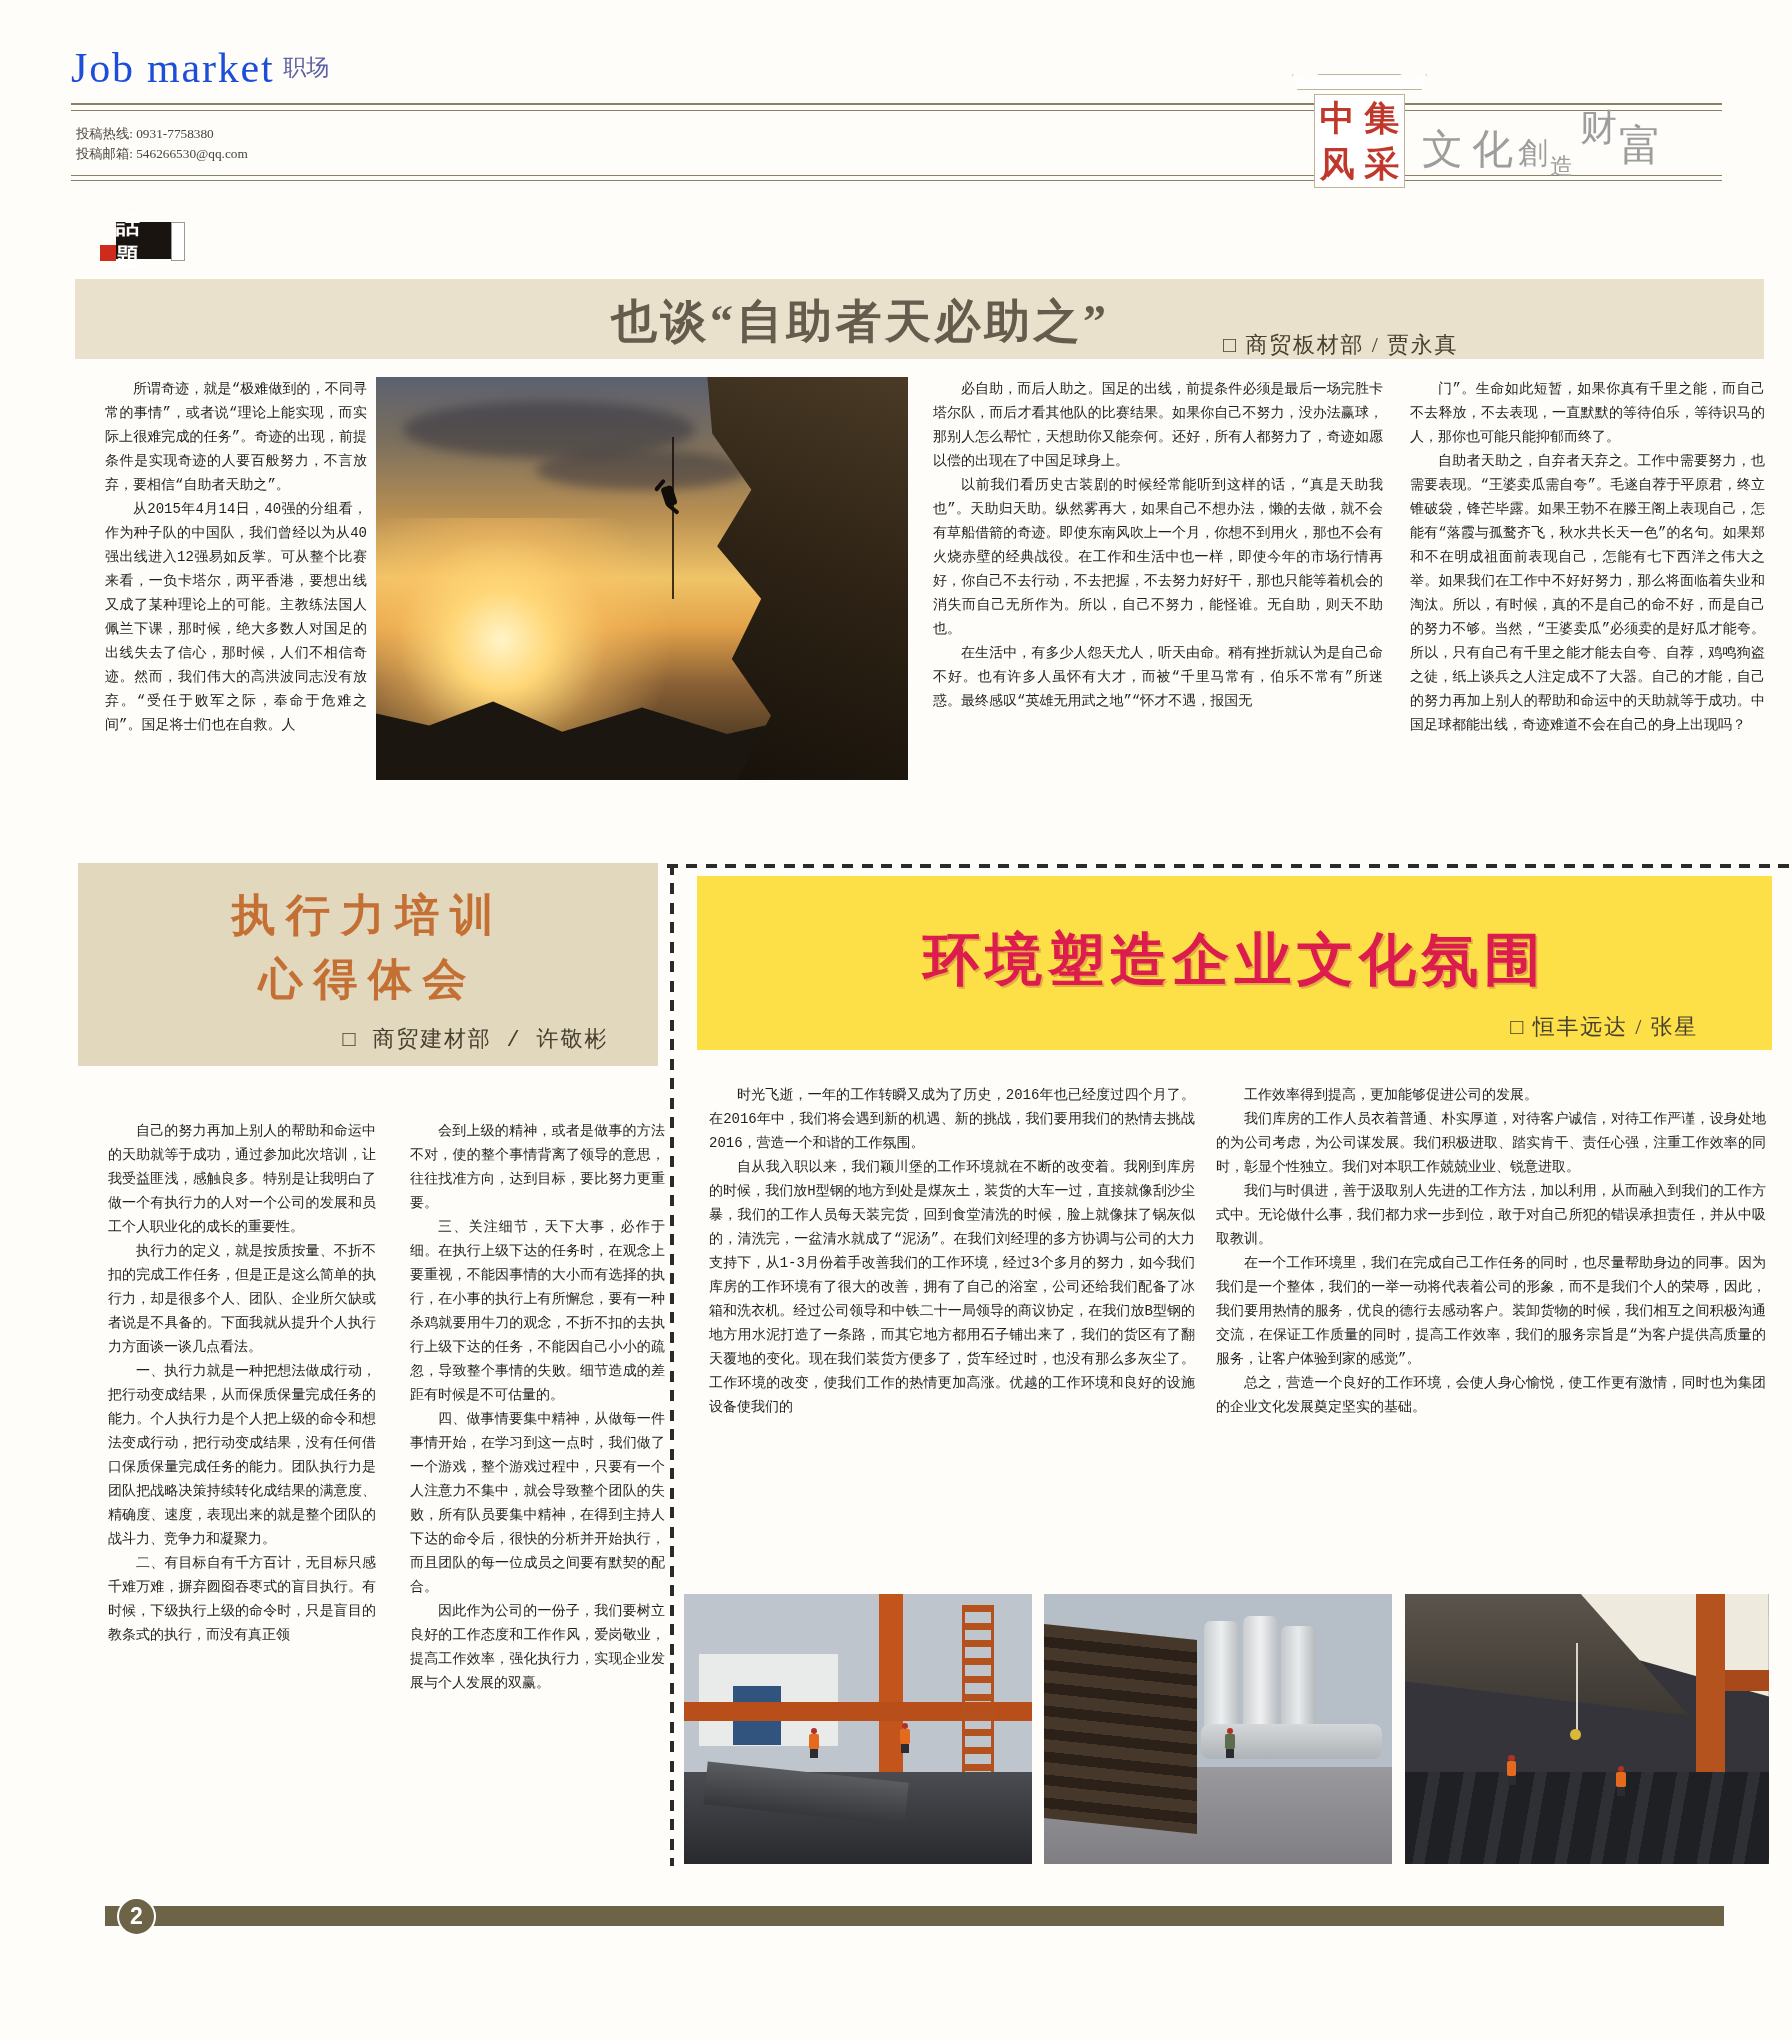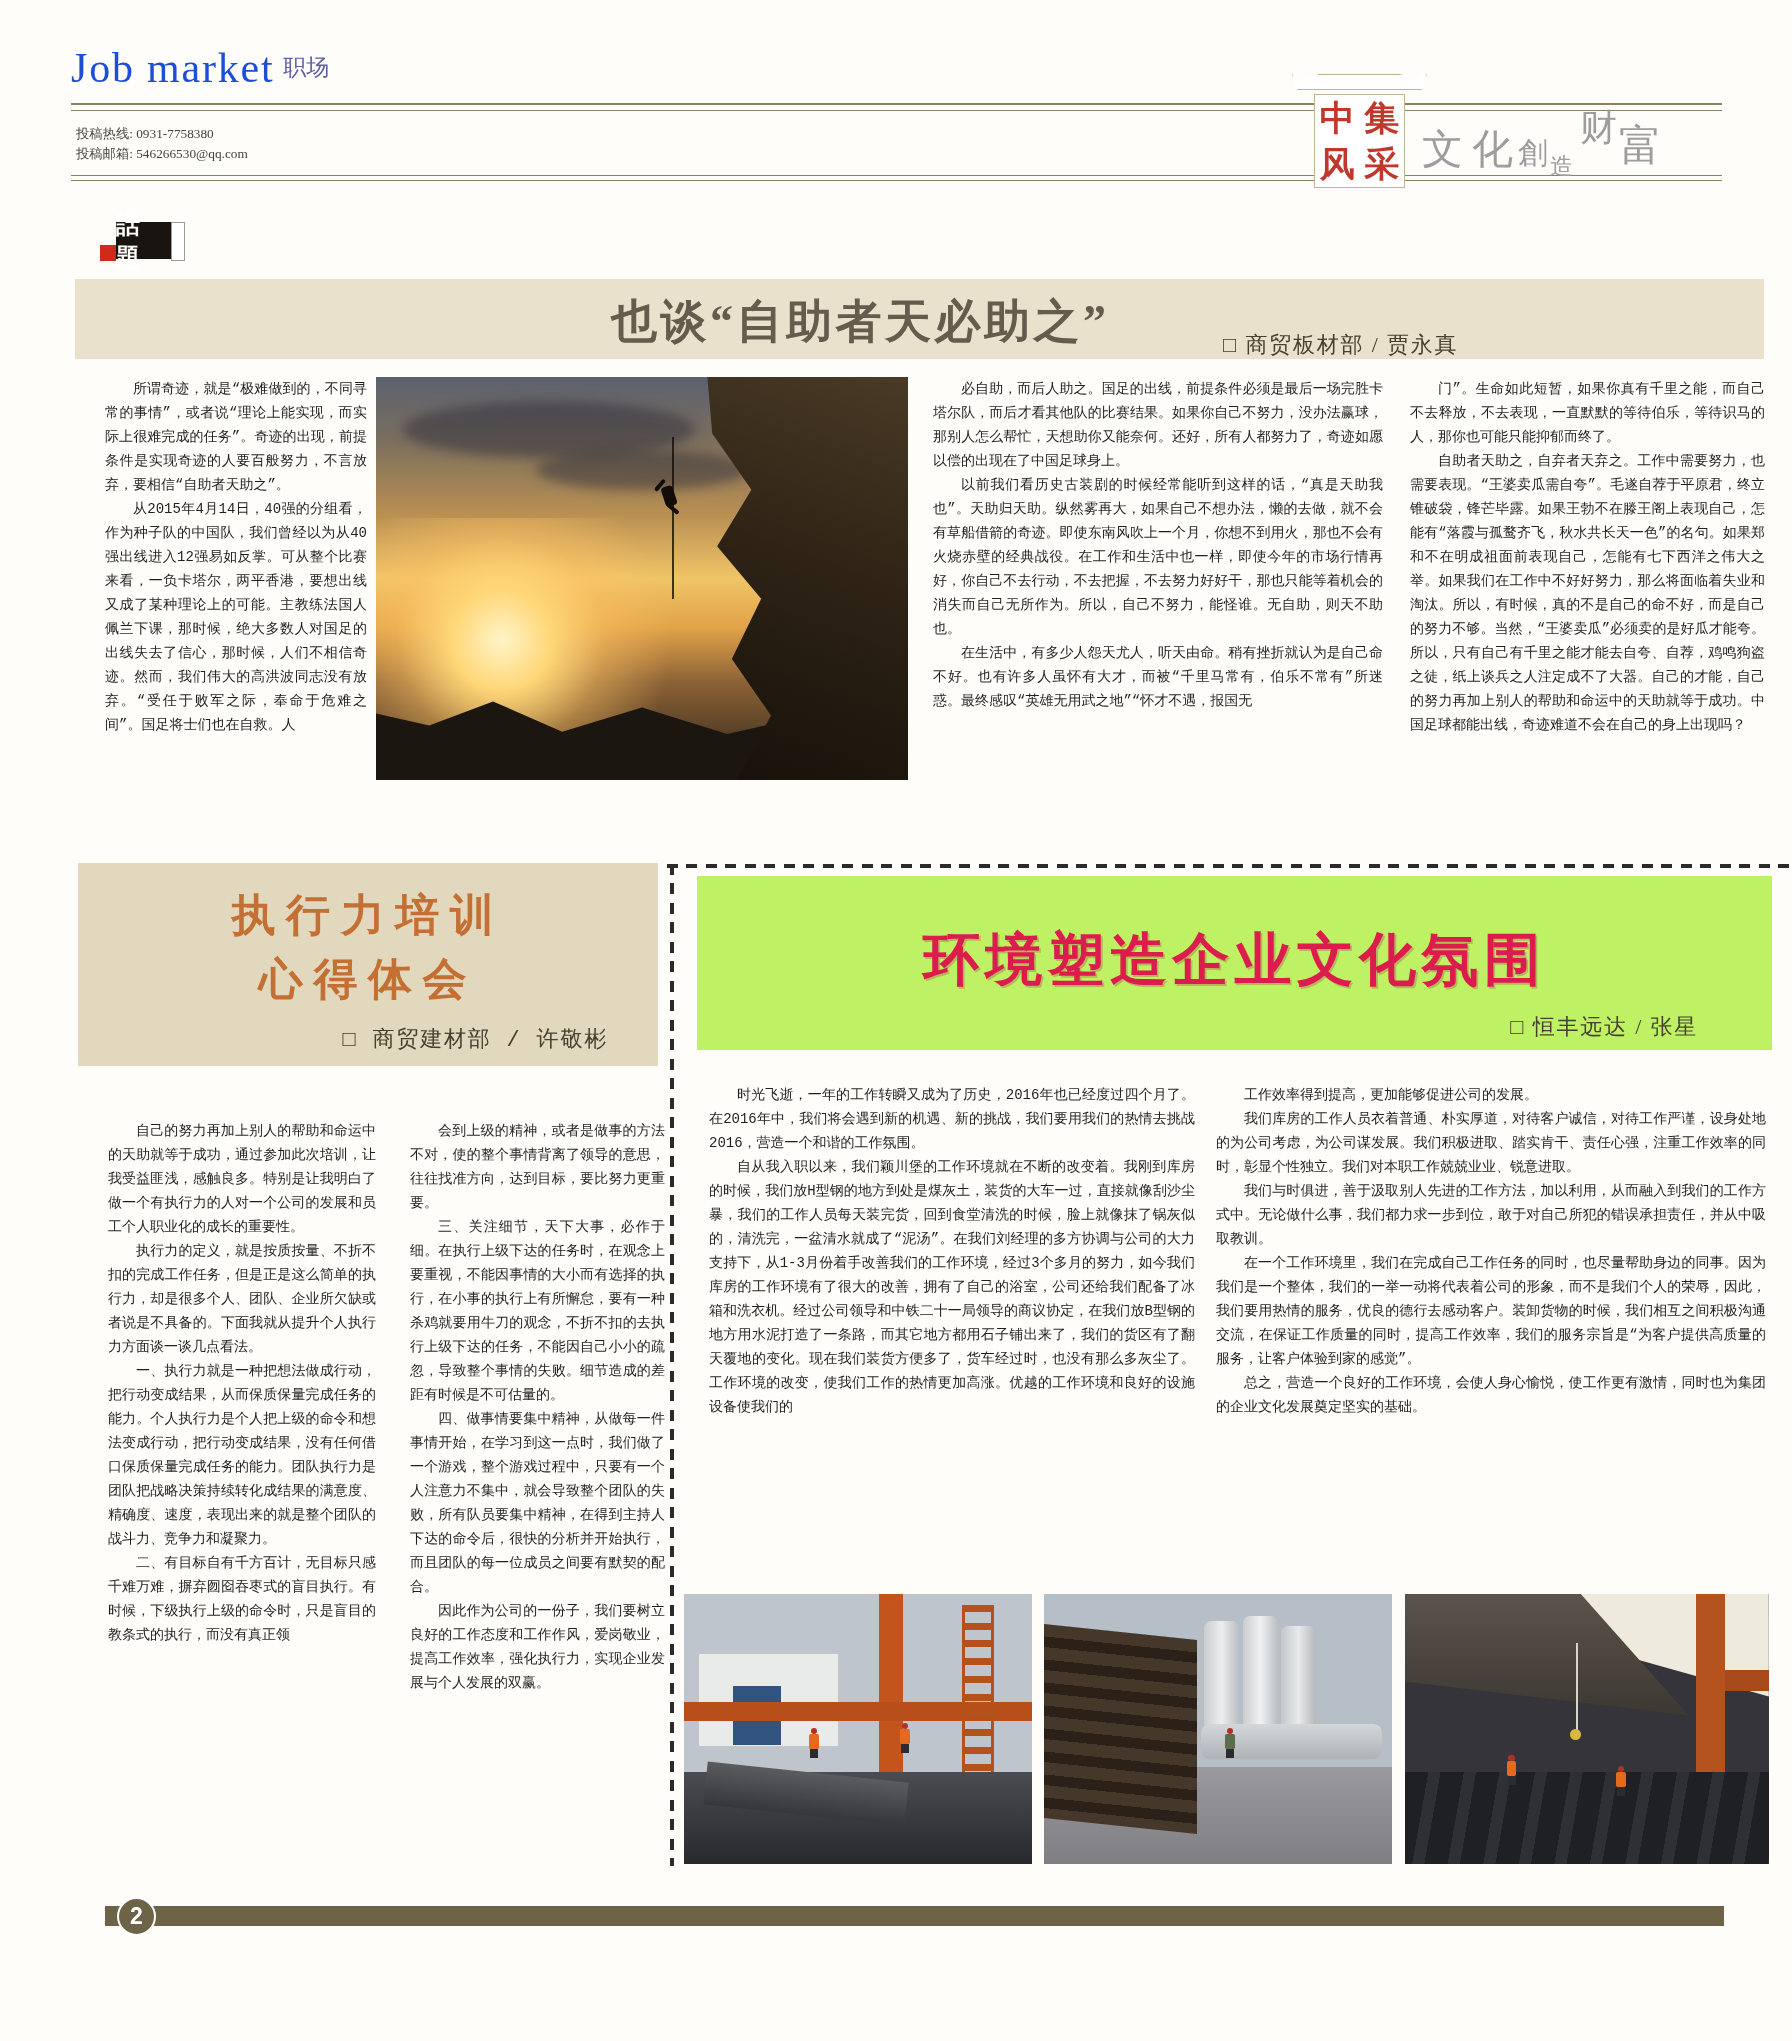--- a/index.html
+++ b/index.html
@@ -35,21 +35,21 @@
 
   
   .bodycol{font-size:14px;line-height:24px;text-align:justify;overflow:hidden;}
   .para{margin:0;text-indent:2em;font-family:Liberation Mono, monospace;}
 
   
   .box-exec{background:#e2d8bd;}
   .exec-title{font-size:44px;font-weight:bold;color:#c46f33;letter-spacing:10.6px;text-align:center;line-height:64px;}
 
   
-  .box-env{background:#bef264;}
+  .box-env{background:#fde047;}
   .env-title{font-size:57px;font-weight:bold;color:#dd1c4e;letter-spacing:5.3px;text-align:center;
              text-shadow:1.8px 1.8px 0 rgba(150,20,60,.25);}
 
   
   .dash-h{height:3.5px;background:repeating-linear-gradient(90deg,#2b2b2b 0 10.6px,transparent 10.6px 19.5px);}
   .dash-v{width:3.5px;background:repeating-linear-gradient(180deg,#2b2b2b 0 10.6px,transparent 10.6px 19.5px);}
 
   
   .photo-climb{overflow:hidden;background:
      linear-gradient(180deg,#5c6170 0%,#7b6f5d 16%,#b98f52 34%,#f0c468 50%,#e3a349 62%,#8a6136 76%,#2a2217 100%);}

